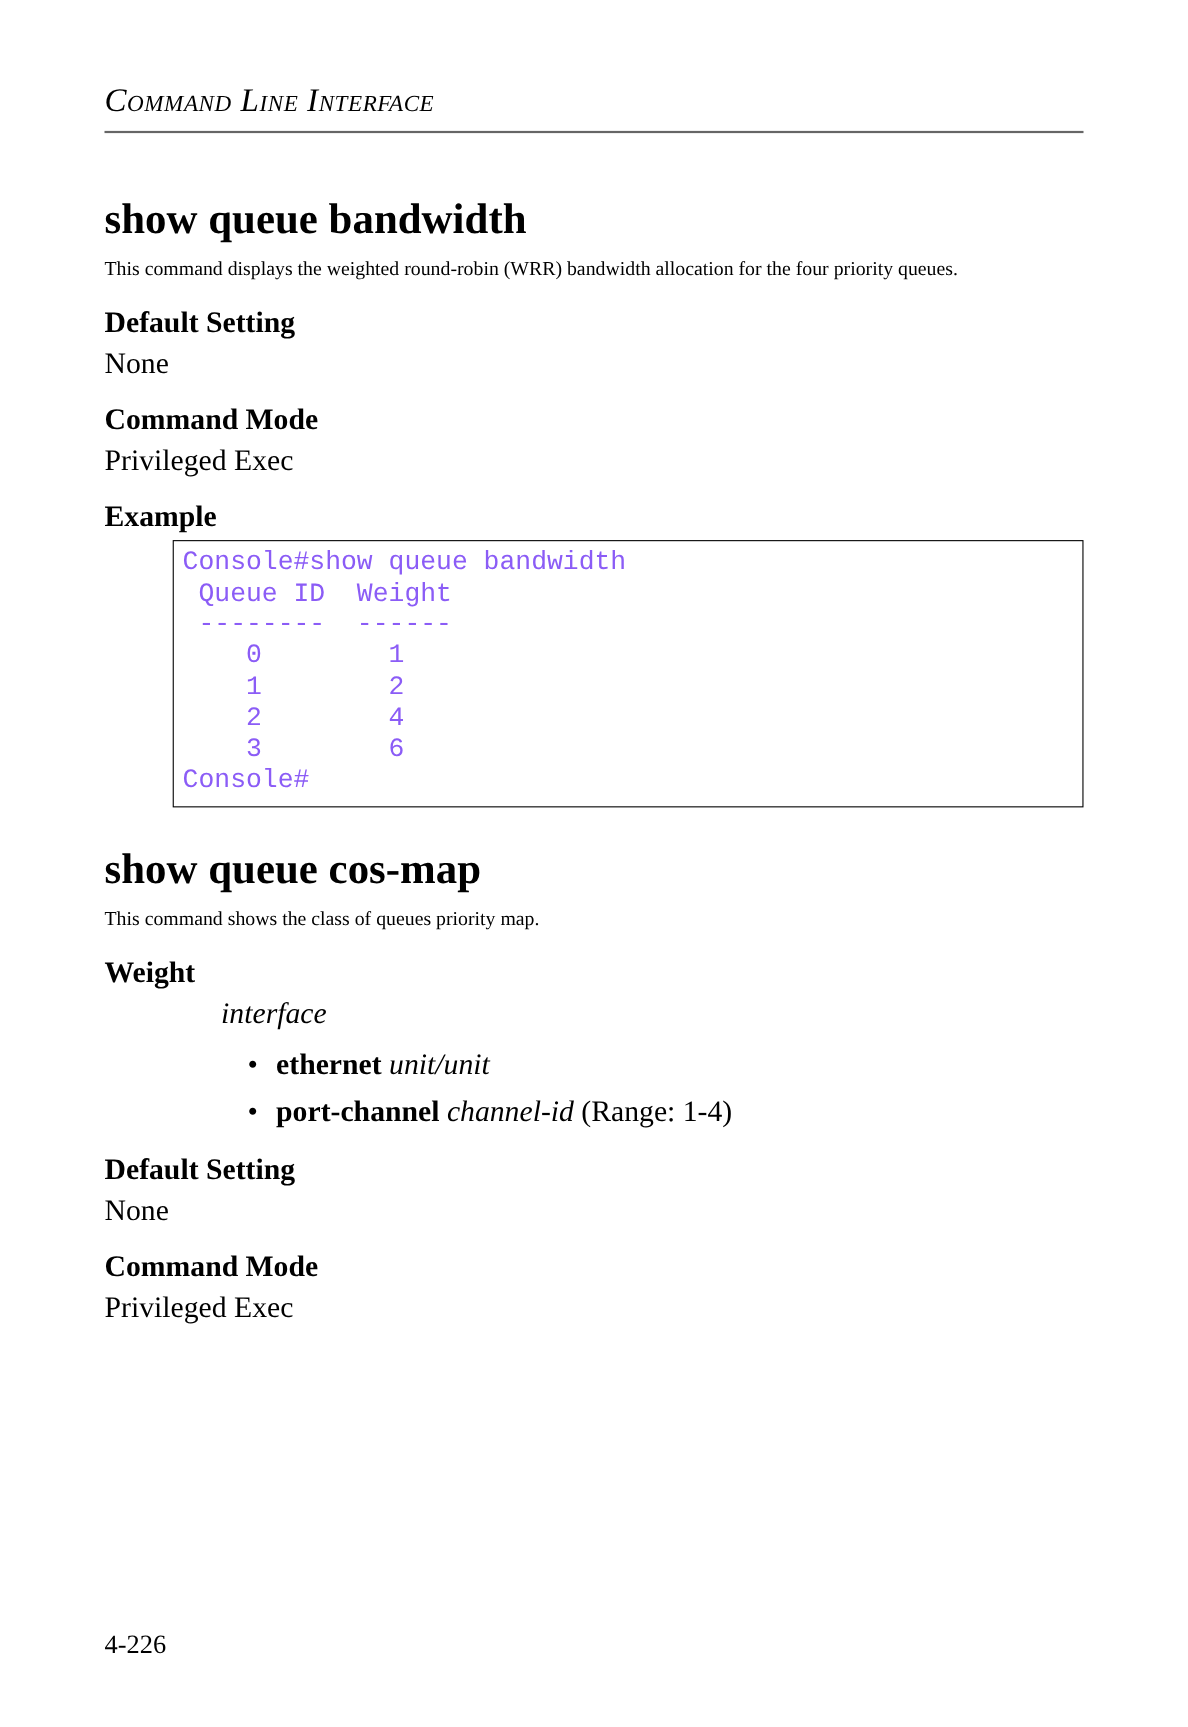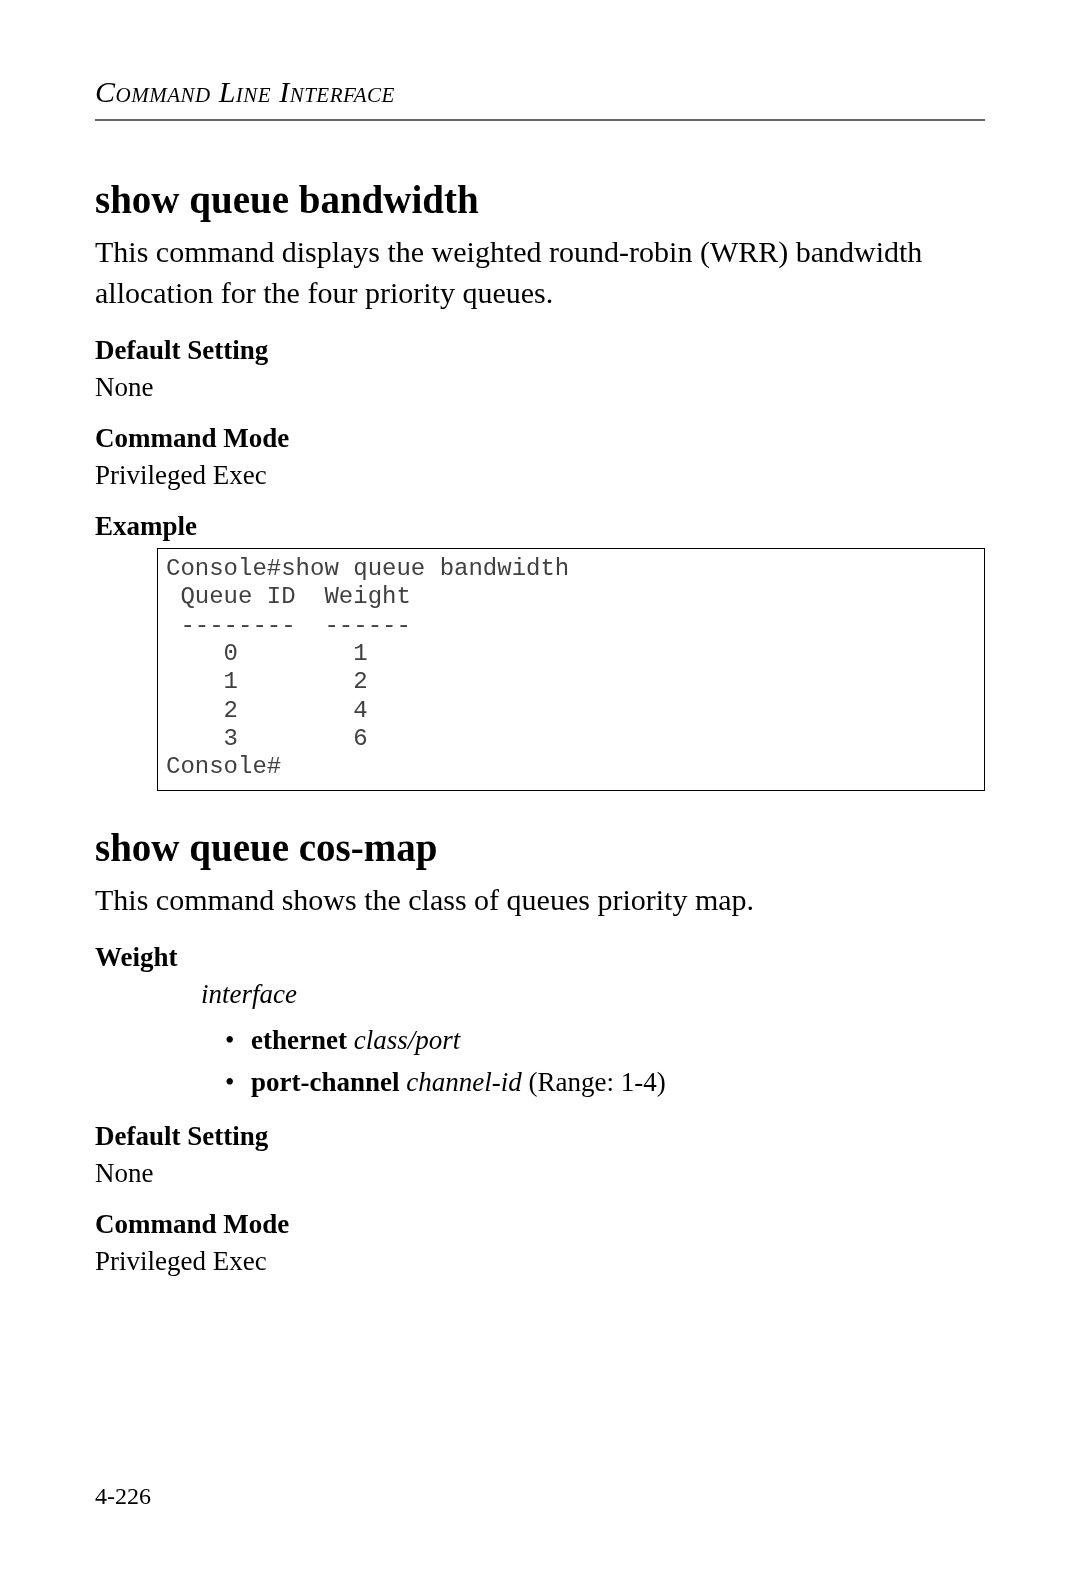--- a/index.html
+++ b/index.html
@@ -29,42 +29,42 @@
     margin-top: 0;
   }
   .section-title {
     font-weight: bold;
     font-size: 39px;
     margin: 0 0 10px 0;
   }
   .indent1 { margin-left: 62px; }
   .indent2 { margin-left: 80px; }
   .body-text {
-    font-size: 30px;
+    font-size: 18px;
     line-height: 1.35;
     margin: 0 0 22px 0;
   }
   .subhead {
     font-weight: bold;
     font-size: 27px;
     margin: 10px 0 6px 0;
   }
   .subval {
     font-size: 27px;
     margin: 0 0 20px 0;
   }
   .codebox {
     border: 1px solid #000;
     font-family: "Courier New", Courier, monospace;
     font-size: 24px;
     line-height: 1.18;
     padding: 6px 8px 8px 8px;
     white-space: pre;
     margin: 4px 0 34px 62px;
-    color: #404040;
+    color: #8b5cf6;
   }
   .syntax-line {
     font-size: 27px;
     margin: 2px 0 14px 0;
   }
   .syntax-line .kw { font-weight: bold; }
   .syntax-line .it { font-style: italic; }
   .param-word {
     font-style: italic;
     font-size: 27px;
@@ -149,21 +149,21 @@
   <p class="body-text indent1">This command shows the class of queues priority map.</p>
 
   <div class="subhead indent1">Weight</div>
 
   <div class="param-word" style="margin-left:106px">interface</div>
 
   <ul class="bullets" style="margin-left:130px">
     <li>
       <span class="bold">ethernet</span>
       <span> </span>
-      <span class="ital">class/port</span>
+      <span class="ital">unit/unit</span>
       <ul class="dashes">
       </ul>
     </li>
     <li>
       <span class="bold">port-channel</span>
       <span> </span>
       <span class="ital">channel-id</span>
       <span> (Range: 1-4)</span>
     </li>
   </ul>

